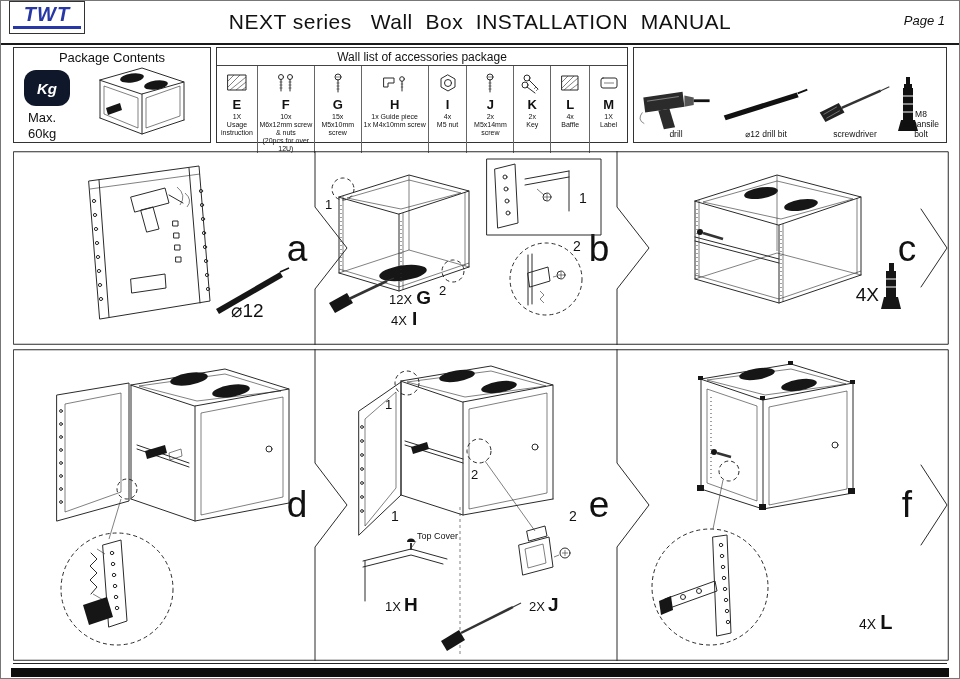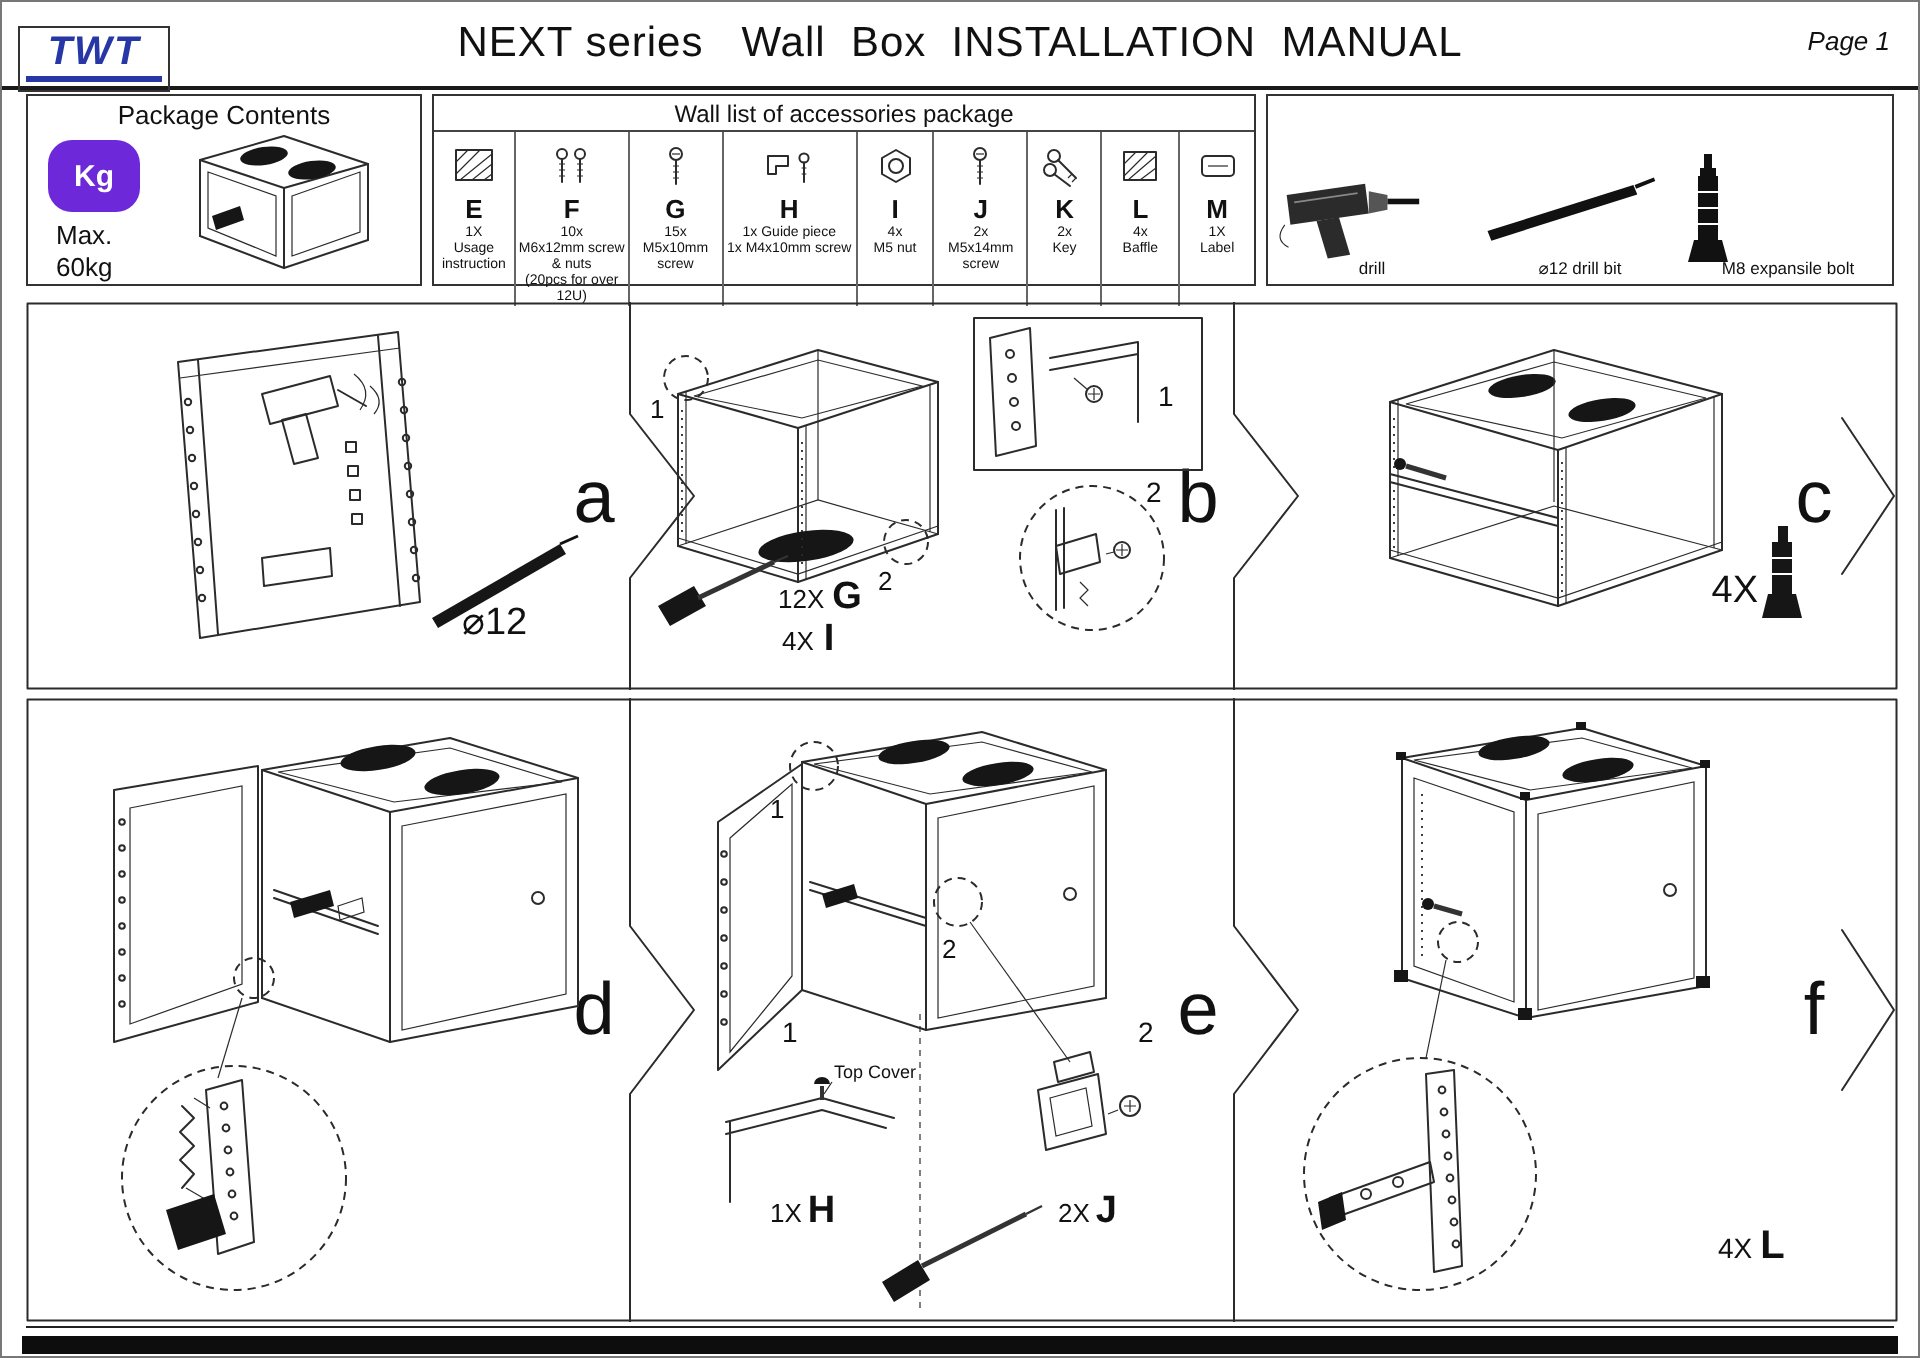--- a/index.html
+++ b/index.html
@@ -1,32 +1,32 @@
 <!DOCTYPE html>
 <html><head>
 <meta charset="utf-8">
 <style>
   html,body{margin:0;padding:0;background:#fff;}
   body{width:960px;height:679px;font-family:"Liberation Sans",sans-serif;color:#111;}
   .page{position:relative;width:960px;height:679px;box-sizing:border-box;border:1.5px solid #777;background:#fff;overflow:hidden;}
 
   
   .hdr{position:absolute;top:0;left:0;right:0;height:42px;border-bottom:2px solid #1a1a1a;}
-  .logo-box{position:absolute;left:8px;top:12px;width:76px;height:33px;border:1.5px solid #333;box-sizing:border-box;text-align:center;}
+  .logo-box{position:absolute;left:8px;top:0;width:76px;height:33px;border:1.5px solid #333;box-sizing:border-box;text-align:center;}
   .logo-text{font-weight:bold;font-style:italic;font-size:20px;color:#2737a5;letter-spacing:1px;line-height:24px;}
   .logo-bar{height:3px;background:#2737a5;margin:0 3px;}
   .hdr-title{position:absolute;left:0;right:0;top:9px;text-align:center;font-size:21px;white-space:pre;letter-spacing:.5px;}
   .hdr-page{position:absolute;right:14px;top:12px;font-size:13px;font-style:italic;}
 
   
   .toprow{position:absolute;top:46px;left:12px;width:936px;height:96px;display:flex;gap:5px;}
   .tbox{border:1.5px solid #333;box-sizing:border-box;position:relative;background:#fff;}
   .tbox-title{text-align:center;font-size:13px;padding-top:2px;}
   .pkg{width:198px;}
-  .kg-badge{position:absolute;left:10px;top:22px;width:46px;height:36px;background:#6d28d9;border-radius:12px;color:#fff;font-weight:bold;font-size:15px;display:flex;align-items:center;justify-content:center;}
+  .kg-badge{position:absolute;left:10px;top:22px;width:46px;height:36px;background:#0f172a;border-radius:12px;color:#fff;font-weight:bold;font-size:15px;display:flex;align-items:center;justify-content:center;font-style:italic;}
   .kg-max{position:absolute;left:14px;top:62px;font-size:13px;font-weight:normal;line-height:1.25;}
   .pkg-draw{position:absolute;right:2px;top:8px;}
   .acc{width:412px;display:flex;flex-direction:column;}
   .acc .tbox-title{font-size:12px;border-bottom:1px solid #444;padding-bottom:1px;}
   .acc-row{flex:1;display:flex;}
   .acc-cell{flex-grow:1;border-right:1px solid #666;display:flex;flex-direction:column;align-items:center;box-sizing:border-box;padding-top:2px;}
   .acc-cell:last-child{border-right:none;}
   .acc-icon{height:30px;display:flex;align-items:center;justify-content:center;}
   .acc-letter{font-size:13px;font-weight:bold;line-height:14px;}
   .acc-desc{font-size:7px;text-align:center;line-height:1.15;margin-top:1px;}
@@ -254,20 +254,29 @@
           <div class="req-label">drill</div>
         </div>
         <div class="req-tool">
           <svg width="96" height="50" viewBox="0 0 100 52">
             <polygon points="6,38 82,14 84,19 8,43" fill="#111"></polygon>
             <line x1="83" y1="15" x2="93" y2="11" stroke="#111" stroke-width="2"></line>
           </svg>
           <div class="req-label">⌀12  drill bit</div>
         </div>
         <div class="req-tool">
+          <svg width="82" height="48" viewBox="0 0 86 50">
+            <polygon points="6,34 26,24 32,34 12,44" fill="#222"></polygon>
+            <path d="M10,36 24,28 M13,40 27,32" stroke="#777" stroke-width="1"></path>
+            <line x1="29" y1="29" x2="70" y2="11" stroke="#333" stroke-width="2.5"></line>
+            <line x1="70" y1="11" x2="79" y2="7" stroke="#333" stroke-width="1.2"></line>
+          </svg>
+          <div class="req-label">screwdriver</div>
+        </div>
+        <div class="req-tool">
           <svg width="24" height="58" viewBox="0 0 22 58">
             <rect x="9" y="2" width="4" height="8" fill="#111"></rect>
             <rect x="7" y="9" width="8" height="4" fill="#111"></rect>
             <rect x="6" y="13" width="10" height="32" fill="#111"></rect>
             <path d="M6,21 h10 M6,29 h10 M6,37 h10" stroke="#fff" stroke-width="1"></path>
             <polygon points="4,45 18,45 21,56 1,56" fill="#111"></polygon>
           </svg>
           <div class="req-label">M8 expansile bolt</div>
         </div>
       </div>

